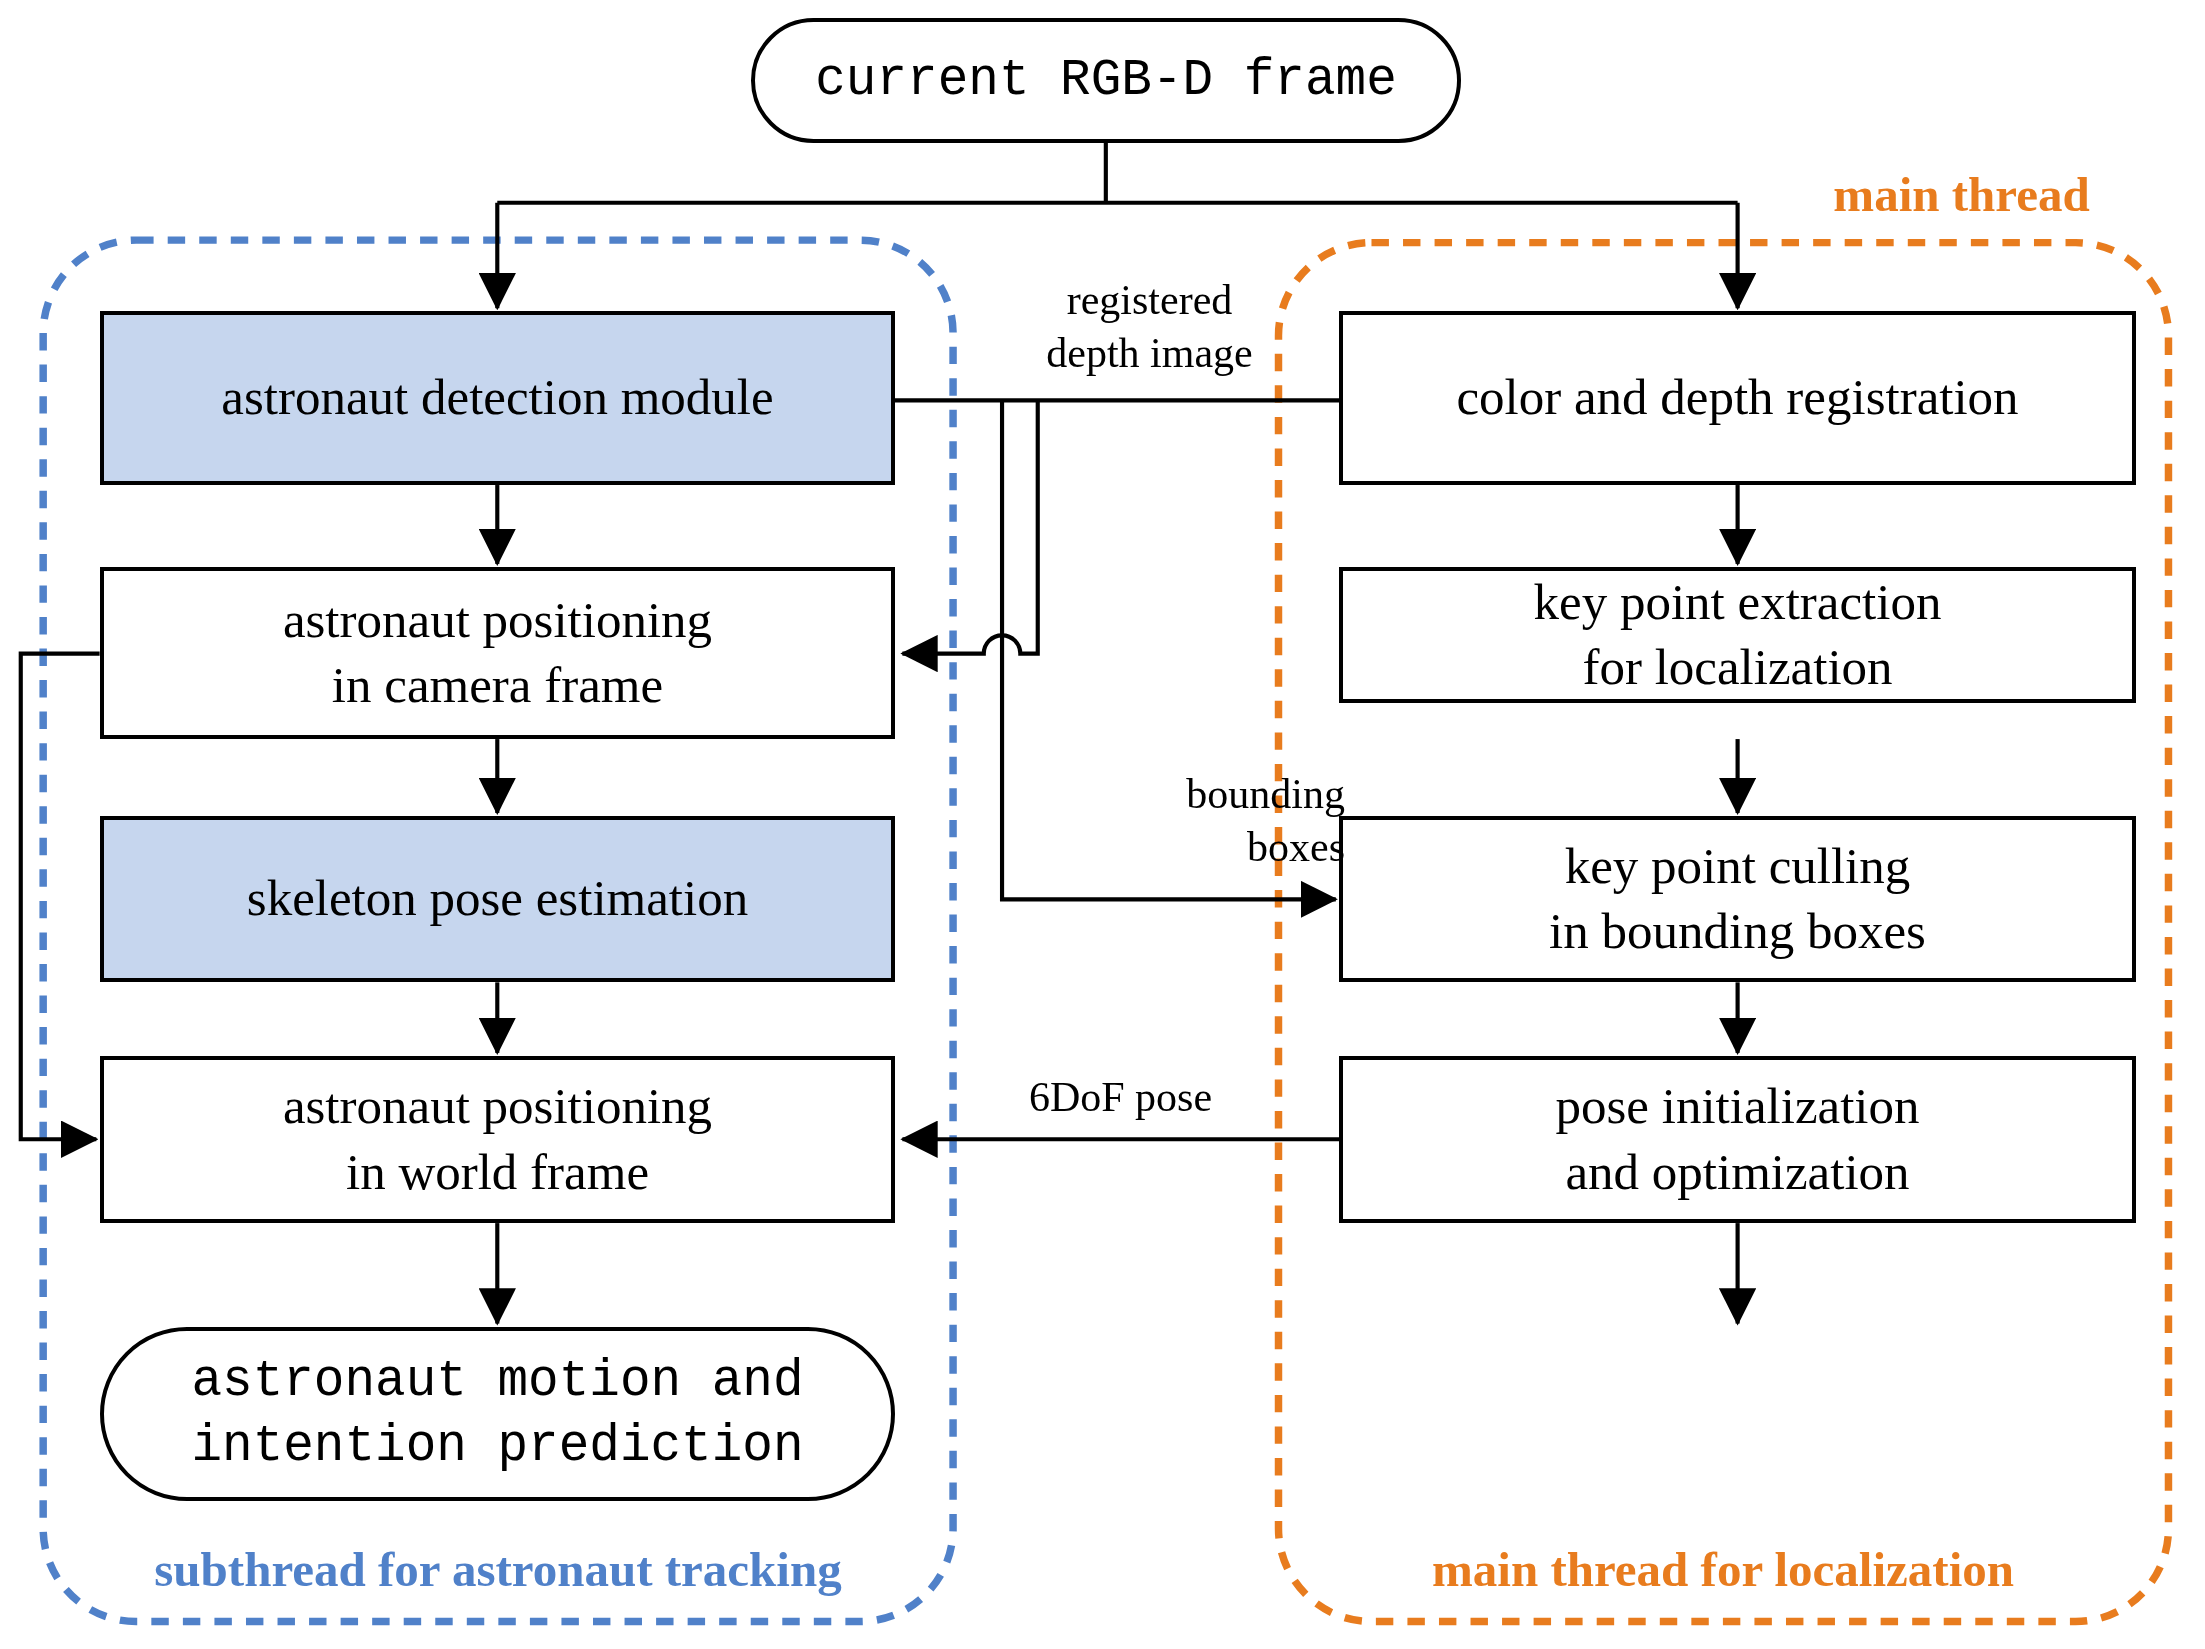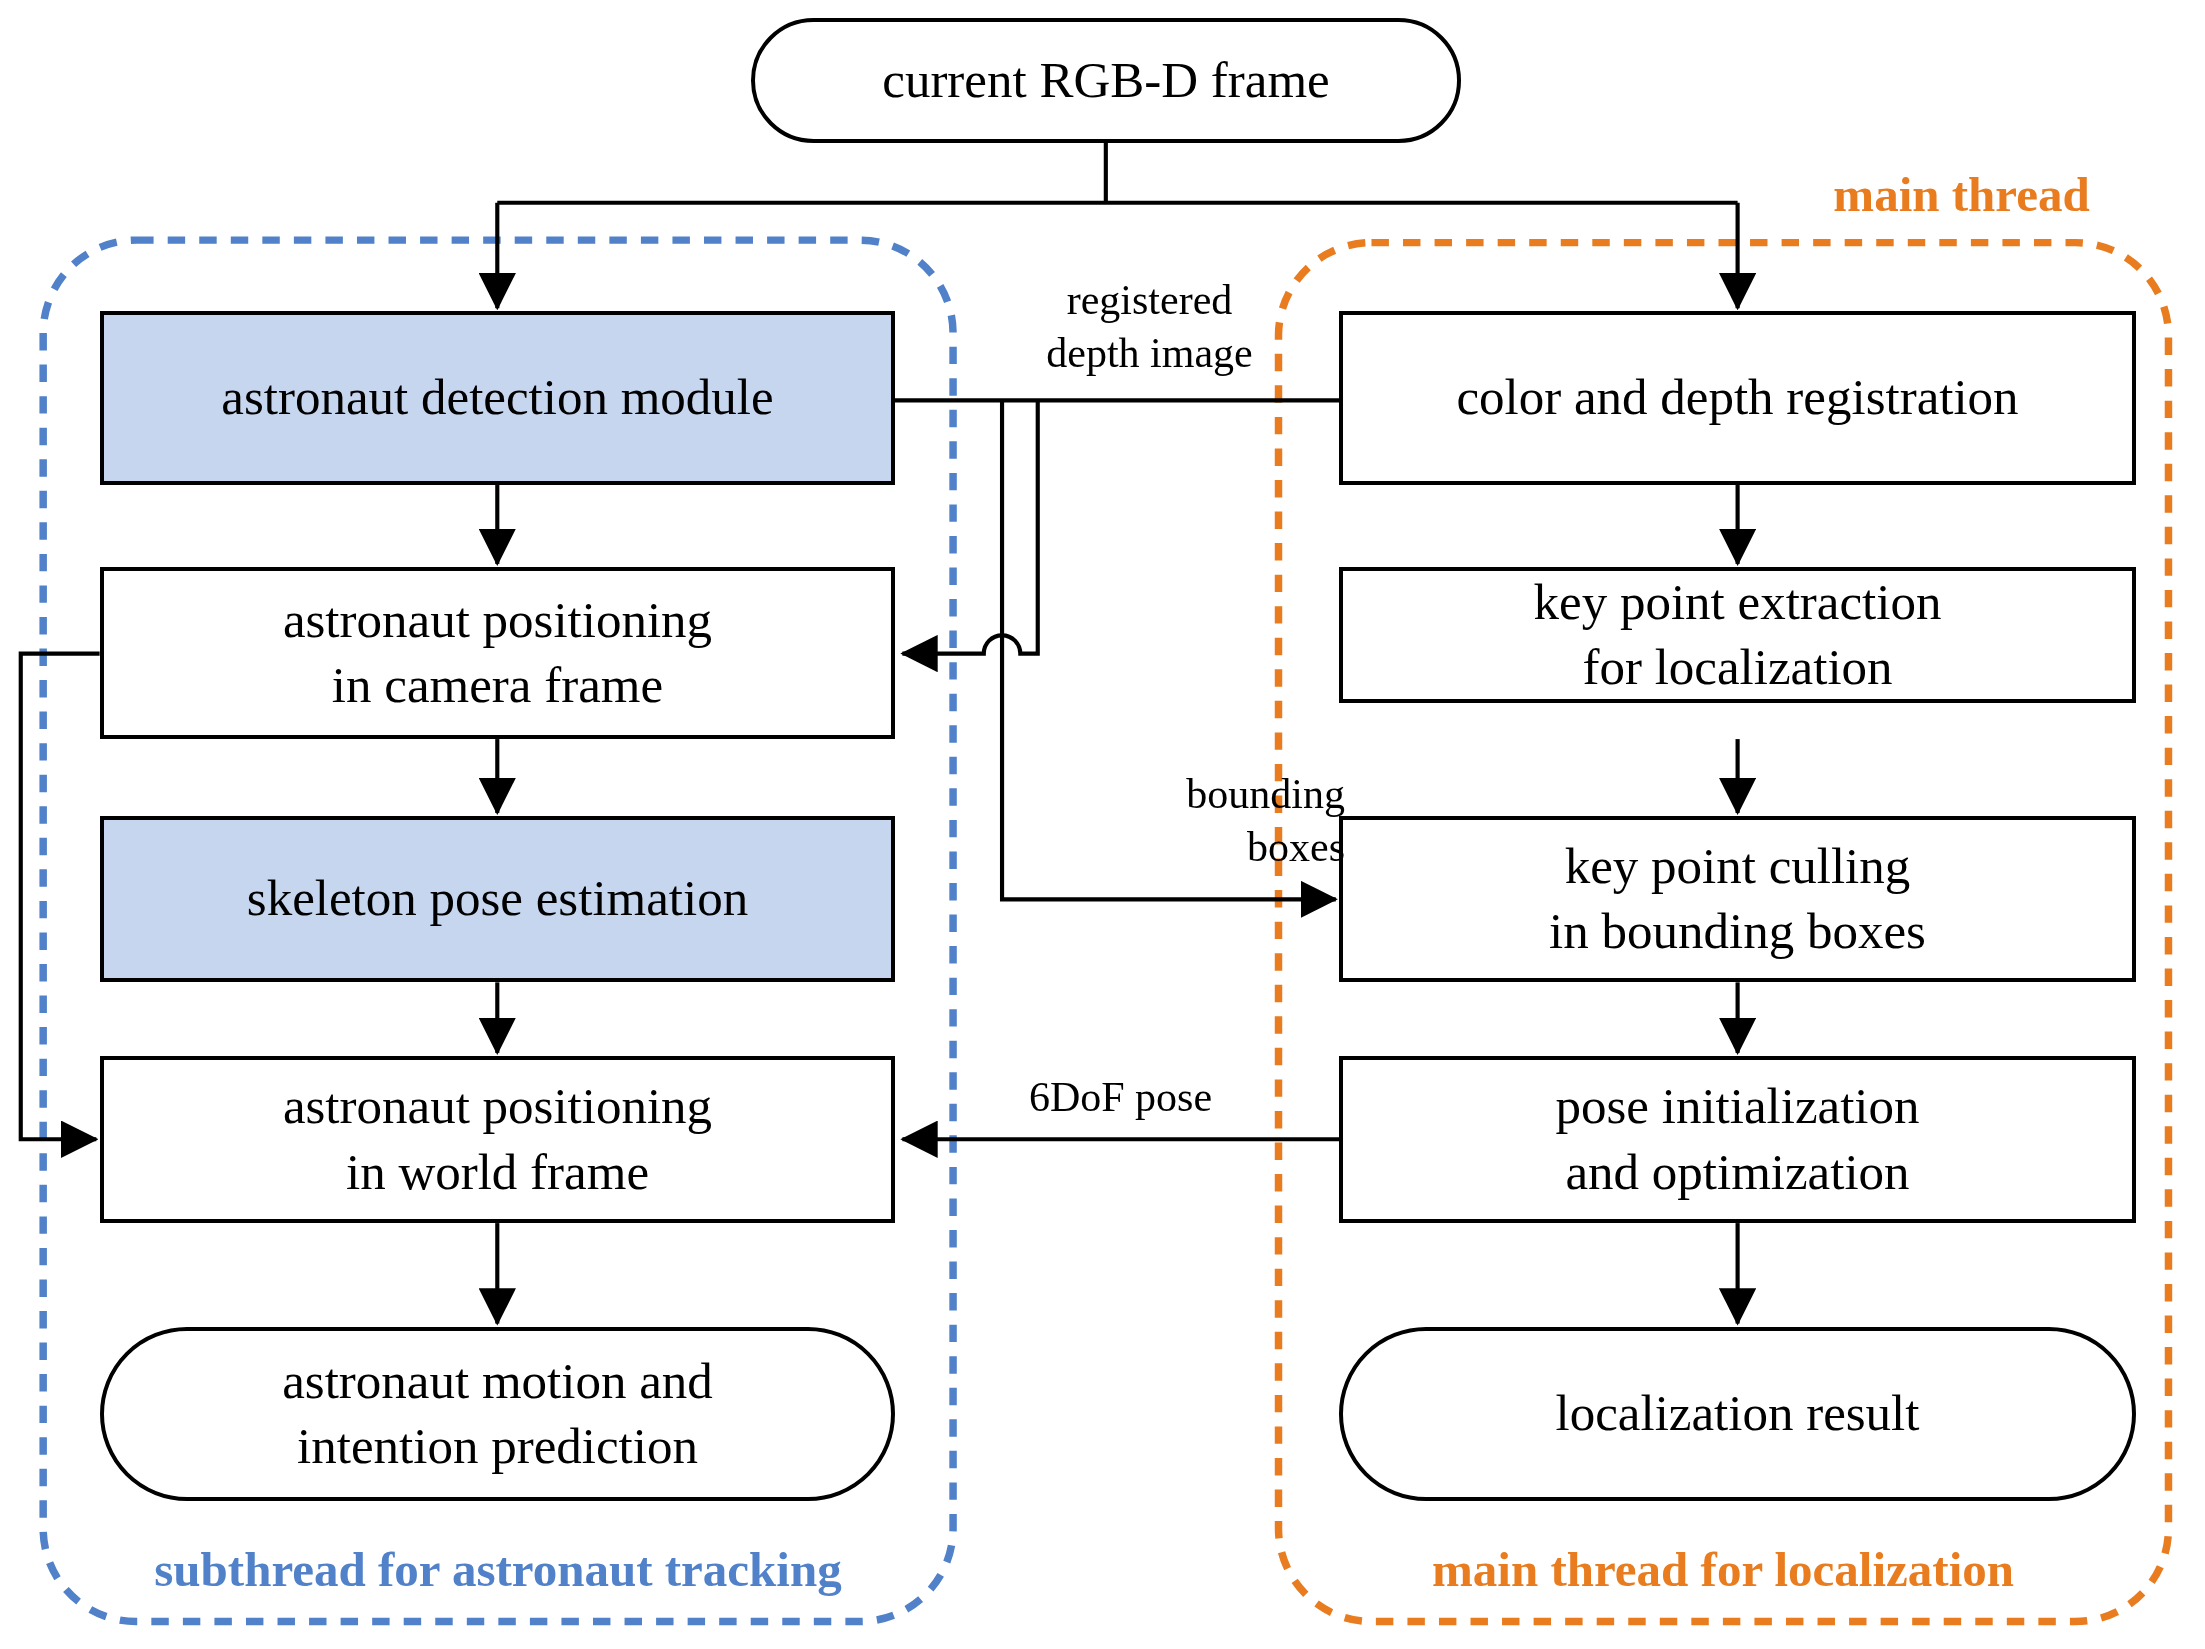--- a/index.html
+++ b/index.html
@@ -30,21 +30,21 @@
     position:absolute;z-index:2;
     display:flex;align-items:center;justify-content:center;
     box-sizing:border-box;
     background:var(--node-fill-default);
     border:4.2px solid var(--node-border);
     color:var(--text);
     font-size:51px;line-height:1.28;
     text-align:center;white-space:pre-line;
   }
   .node.highlight{background:var(--node-fill-highlight);}
-  .node.stadium{border-radius:829px;}
+  .node.stadium{border-radius:829px;font-family:Liberation Mono, monospace;}
   .edge-label{
     position:absolute;z-index:2;
     color:var(--text);
     font-size:42px;line-height:1.27;
     text-align:center;white-space:pre-line;
   }
   .thread-label{
     position:absolute;z-index:2;
     font-size:49px;font-weight:bold;
     text-align:center;white-space:nowrap;
@@ -120,21 +120,20 @@
   <div class="node stadium" id="node-motion">astronaut motion and
 intention prediction</div>
 
   <div class="node" id="node-registration">color and depth registration</div>
   <div class="node" id="node-extraction">key point extraction
 for localization</div>
   <div class="node" id="node-culling">key point culling
 in bounding boxes</div>
   <div class="node" id="node-poseopt">pose initialization
 and optimization</div>
-  <div class="node stadium" id="node-locresult">localization result</div>
 
   <div class="edge-label" id="label-registered">registered
 depth image</div>
   <div class="edge-label" id="label-bounding">bounding
 boxes</div>
   <div class="edge-label" id="label-sixdof">6DoF pose</div>
 
   <div class="thread-label orange" id="label-mainthread">main thread</div>
   <div class="thread-label blue" id="label-subthread">subthread for astronaut tracking</div>
   <div class="thread-label orange" id="label-mainloc">main thread for localization</div>

